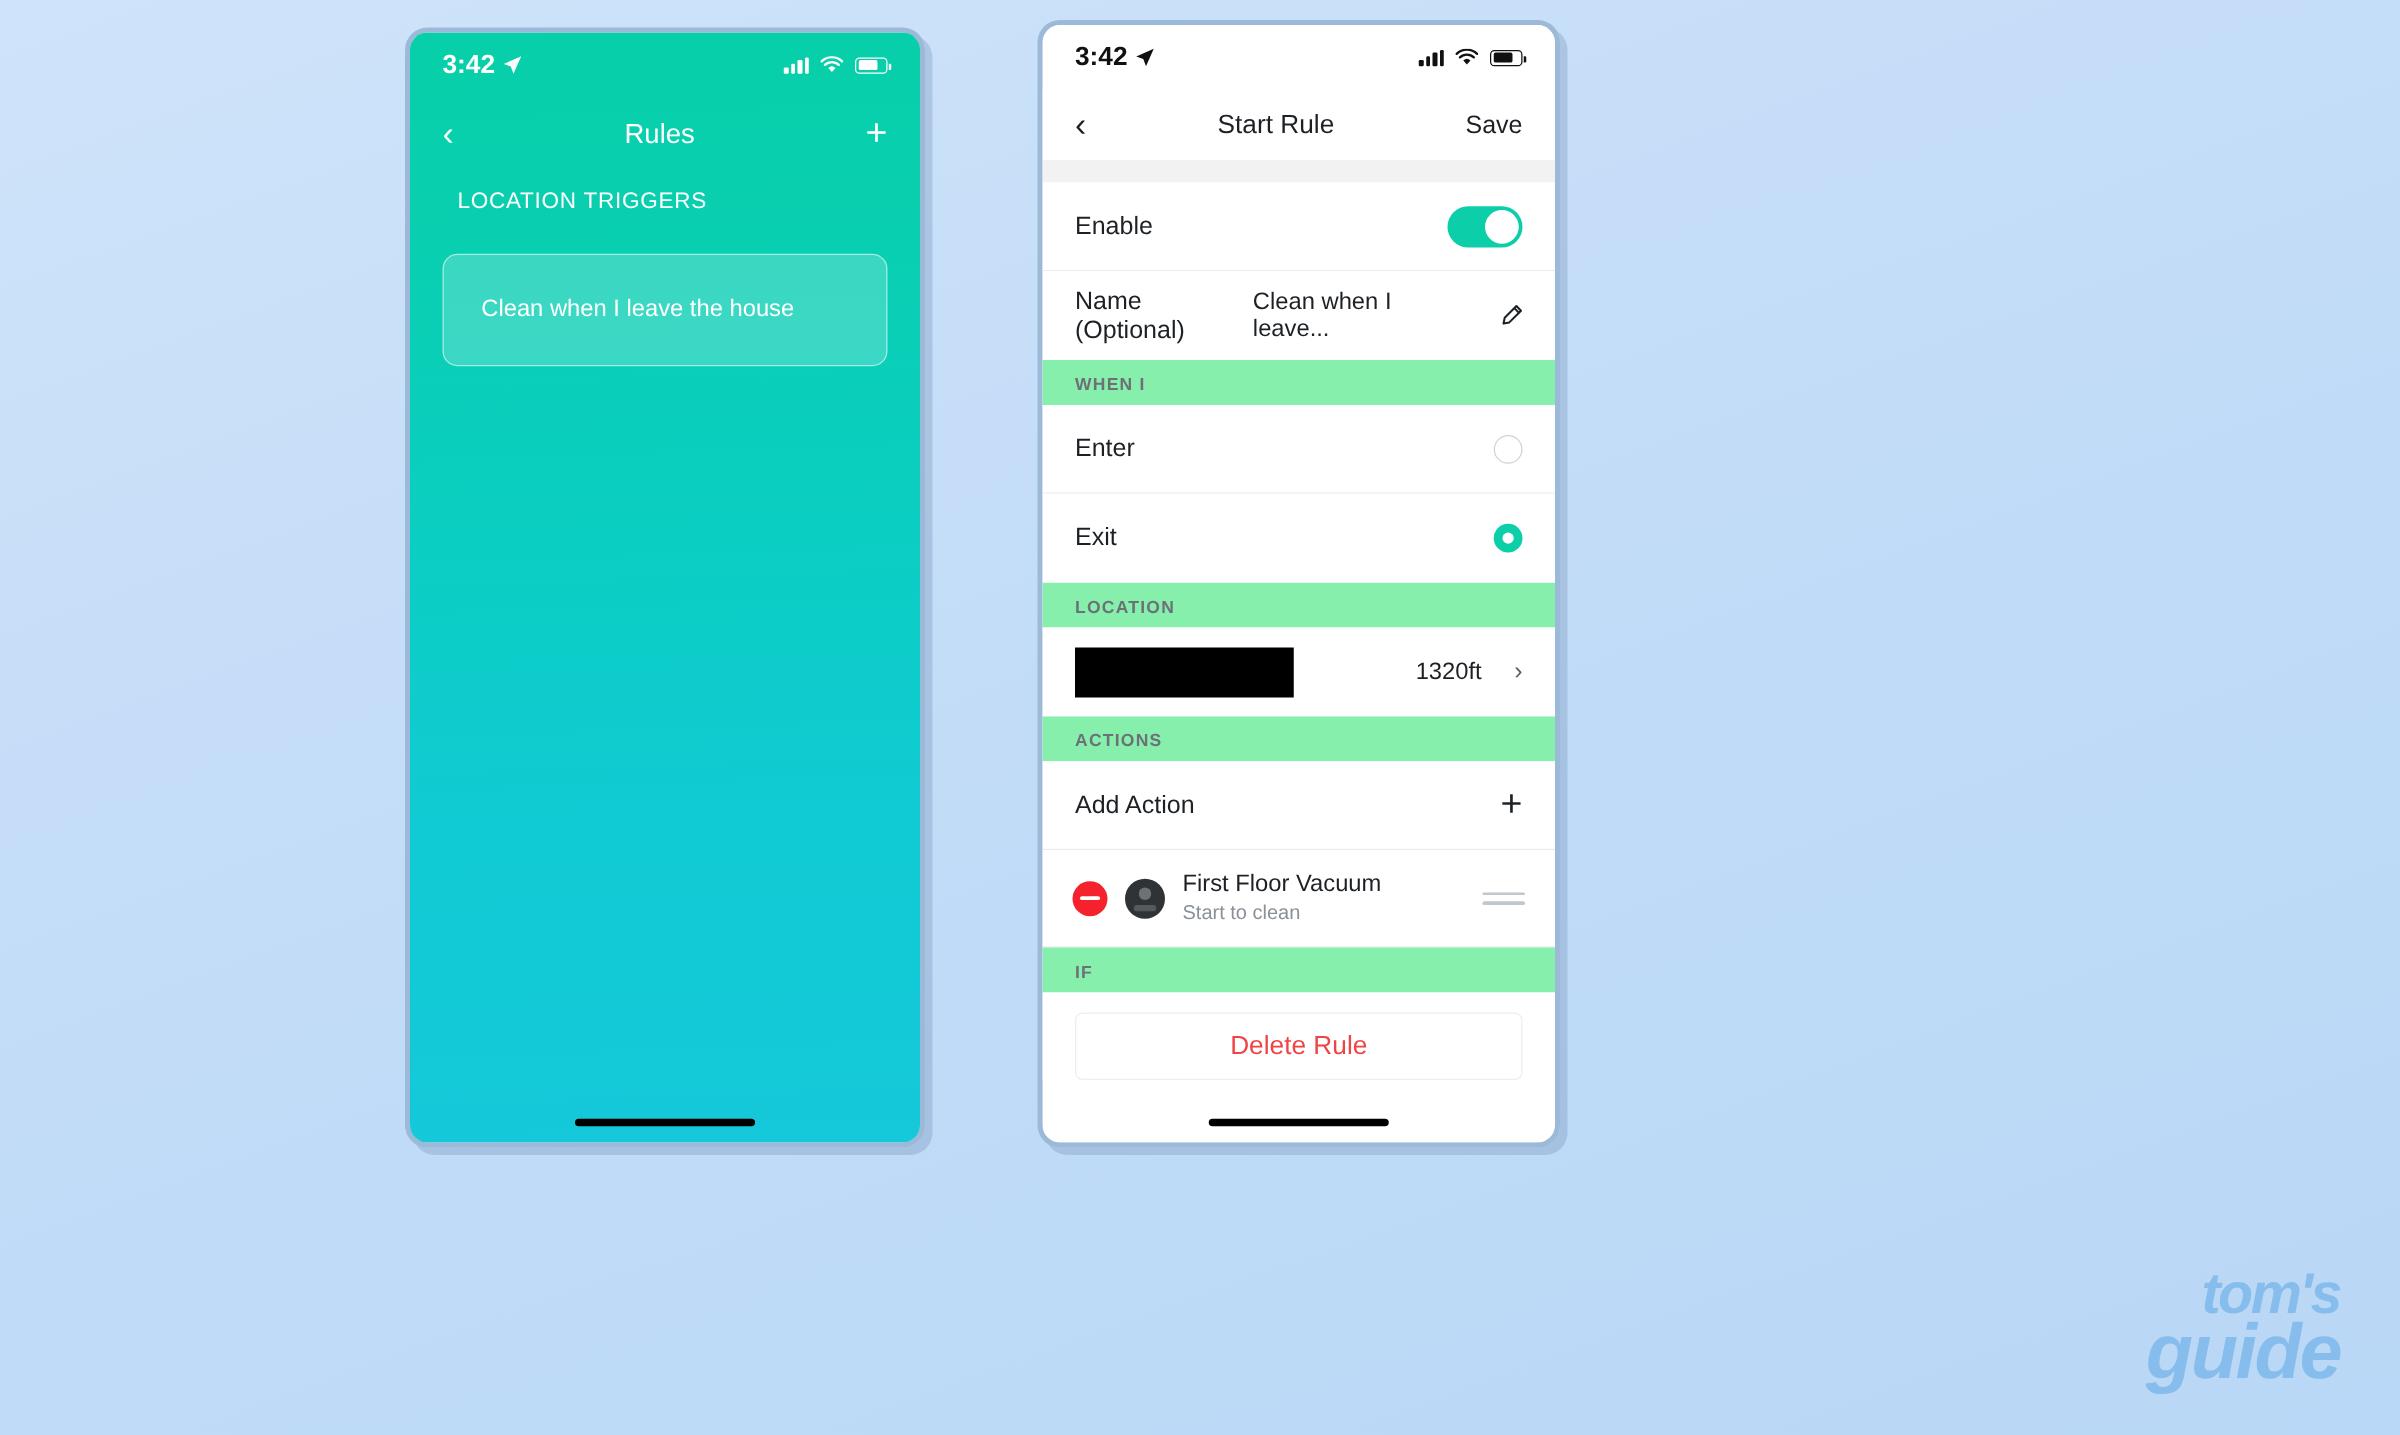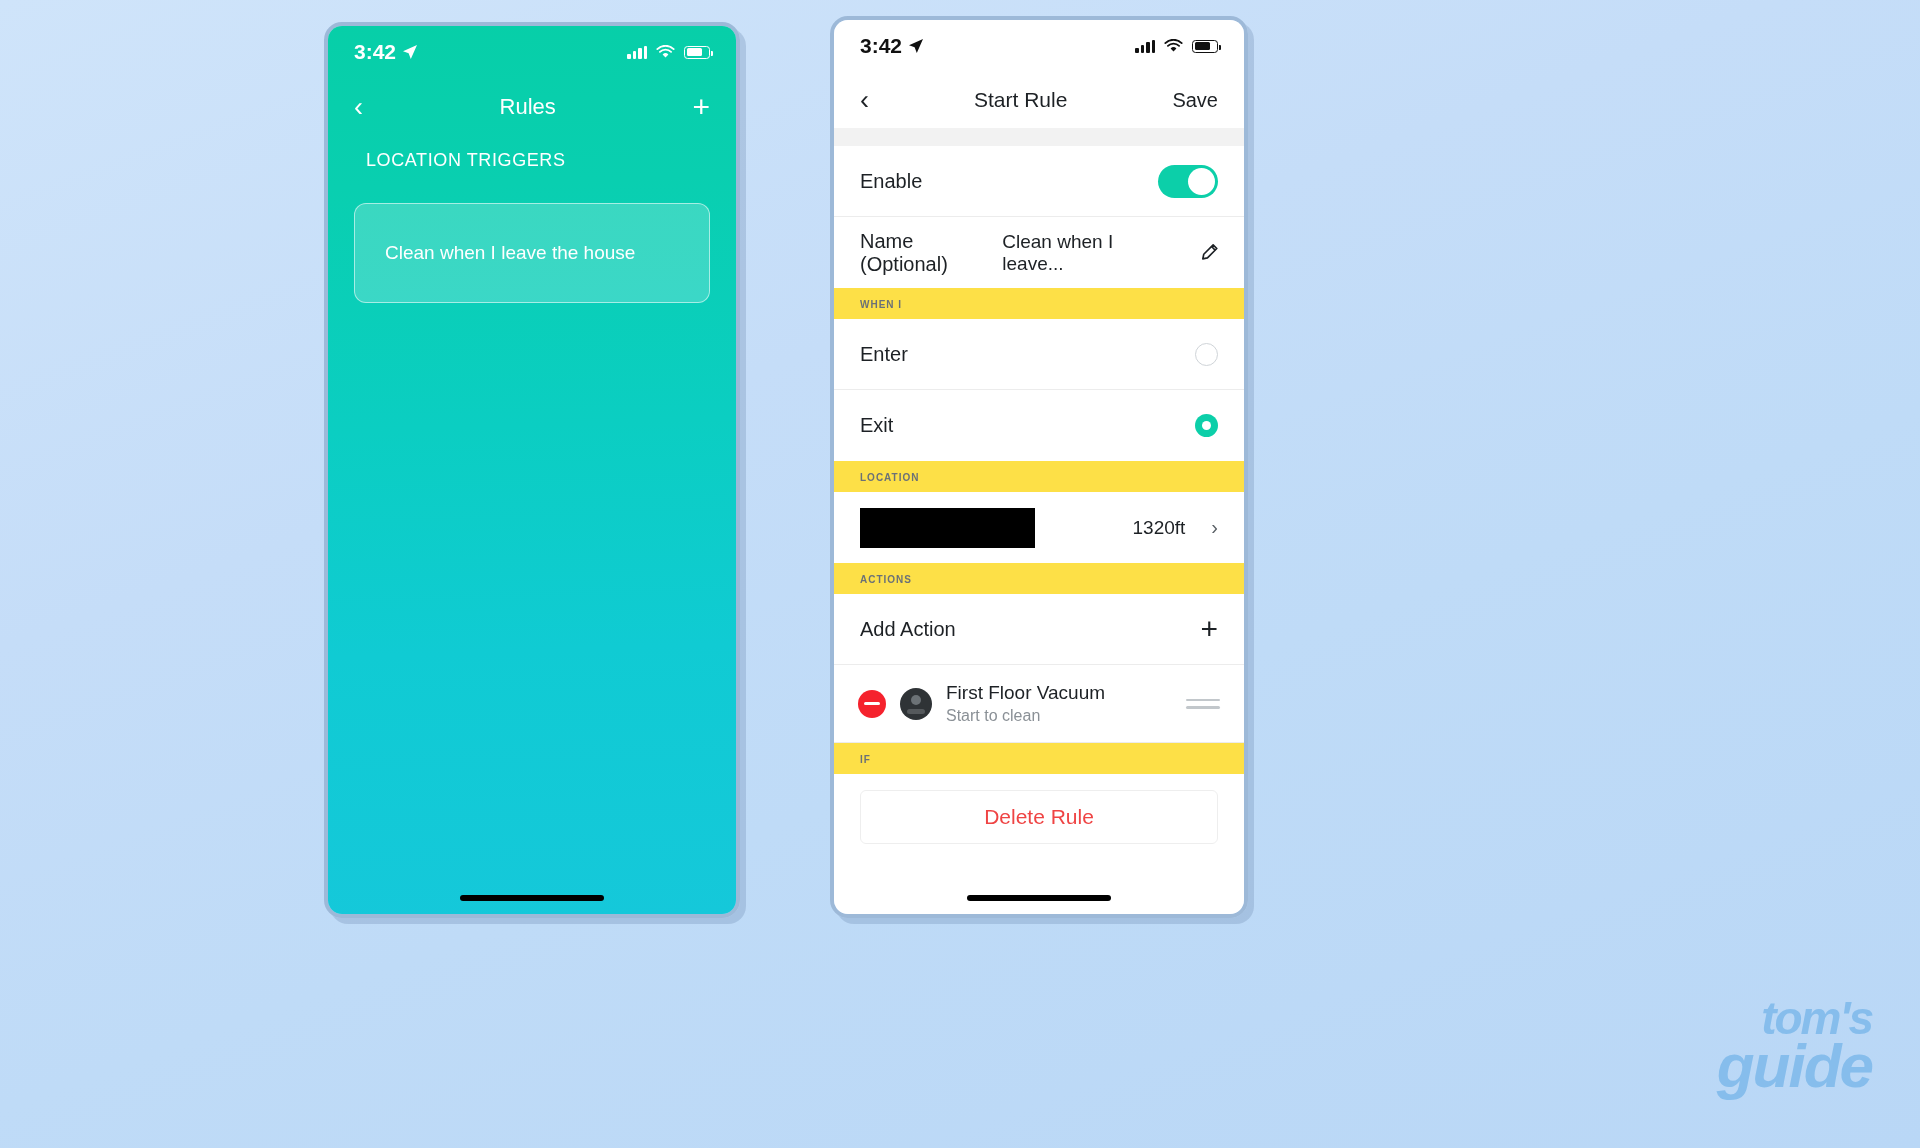--- a/index.html
+++ b/index.html
@@ -5,21 +5,21 @@
   * { margin:0; padding:0; box-sizing:border-box; }
   html,body { width:1920px; height:1148px; overflow:hidden; }
   body {
     font-family:"Liberation Sans", sans-serif;
     background: linear-gradient(160deg,#cfe4fa 0%,#c5ddf8 35%,#bfdbf7 60%,#b9d7f6 100%);
     position:relative;
   }
 
   
   #watermark {
-    position:absolute; right:48px; bottom:56px;
+    position:absolute; right:48px; bottom:40px;
     text-align:right; line-height:0.86;
     color:#86bdec; font-weight:bold; font-style:italic;
     letter-spacing:-2px;
     user-select:none;
   }
   #watermark .wm-top { font-size:46px; display:block; }
   #watermark .wm-bot { font-size:62px; display:block; }
 
   
   .phone {
@@ -58,21 +58,21 @@
   }
   .nav-title { font-size:22px; font-weight:500; }
   .chev-left { font-size:27px; line-height:1; font-weight:400; }
   .plus-icon { font-size:30px; line-height:1; font-weight:300; }
 
   .section-cap {
     font-size:18px; font-weight:500; letter-spacing:0.6px;
     padding:14px 26px 0 38px;
   }
   .rule-card {
-    margin:32px 26px 0 26px; height:100px;
+    margin:32px 26px 0 26px; height:90px;
     border:1.5px solid rgba(255,255,255,0.55);
     border-radius:12px;
     background:rgba(255,255,255,0.20);
     display:flex; align-items:center; padding:0 30px;
     font-size:19px;
   }
   .home-indicator {
     position:absolute; left:50%; transform:translateX(-50%);
     bottom:13px; width:144px; height:6px; border-radius:3px; background:#000;
   }
@@ -81,22 +81,22 @@
   .right-screen { width:100%; height:100%; background:#fff; position:relative; color:#1d2125; }
   .statusbar-dark { color:#111; }
   .navbar-r {
     height:56px; display:flex; align-items:center; justify-content:space-between;
     padding:0 26px; background:#fff;
   }
   .navbar-r .nav-title { font-size:21px; font-weight:500; color:#1d2125; }
   .nav-save { font-size:20px; color:#1d2125; }
 
   .grp-head {
-    background:#fde047; padding:11px 26px 9px 26px;
-    font-size:10px; font-weight:bold; letter-spacing:1px; color:#6b7177;
+    background:#86efac; padding:11px 26px 9px 26px;
+    font-size:14px; font-weight:bold; letter-spacing:1px; color:#6b7177;
   }
   .grp-gap { background:#f2f2f2; height:18px; }
 
   .row {
     display:flex; align-items:center; justify-content:space-between;
     padding:0 26px; min-height:71px; background:#fff;
     border-bottom:1px solid #ececec; position:relative;
   }
   .row.no-border { border-bottom:none; }
   .row-label { font-size:20px; }

